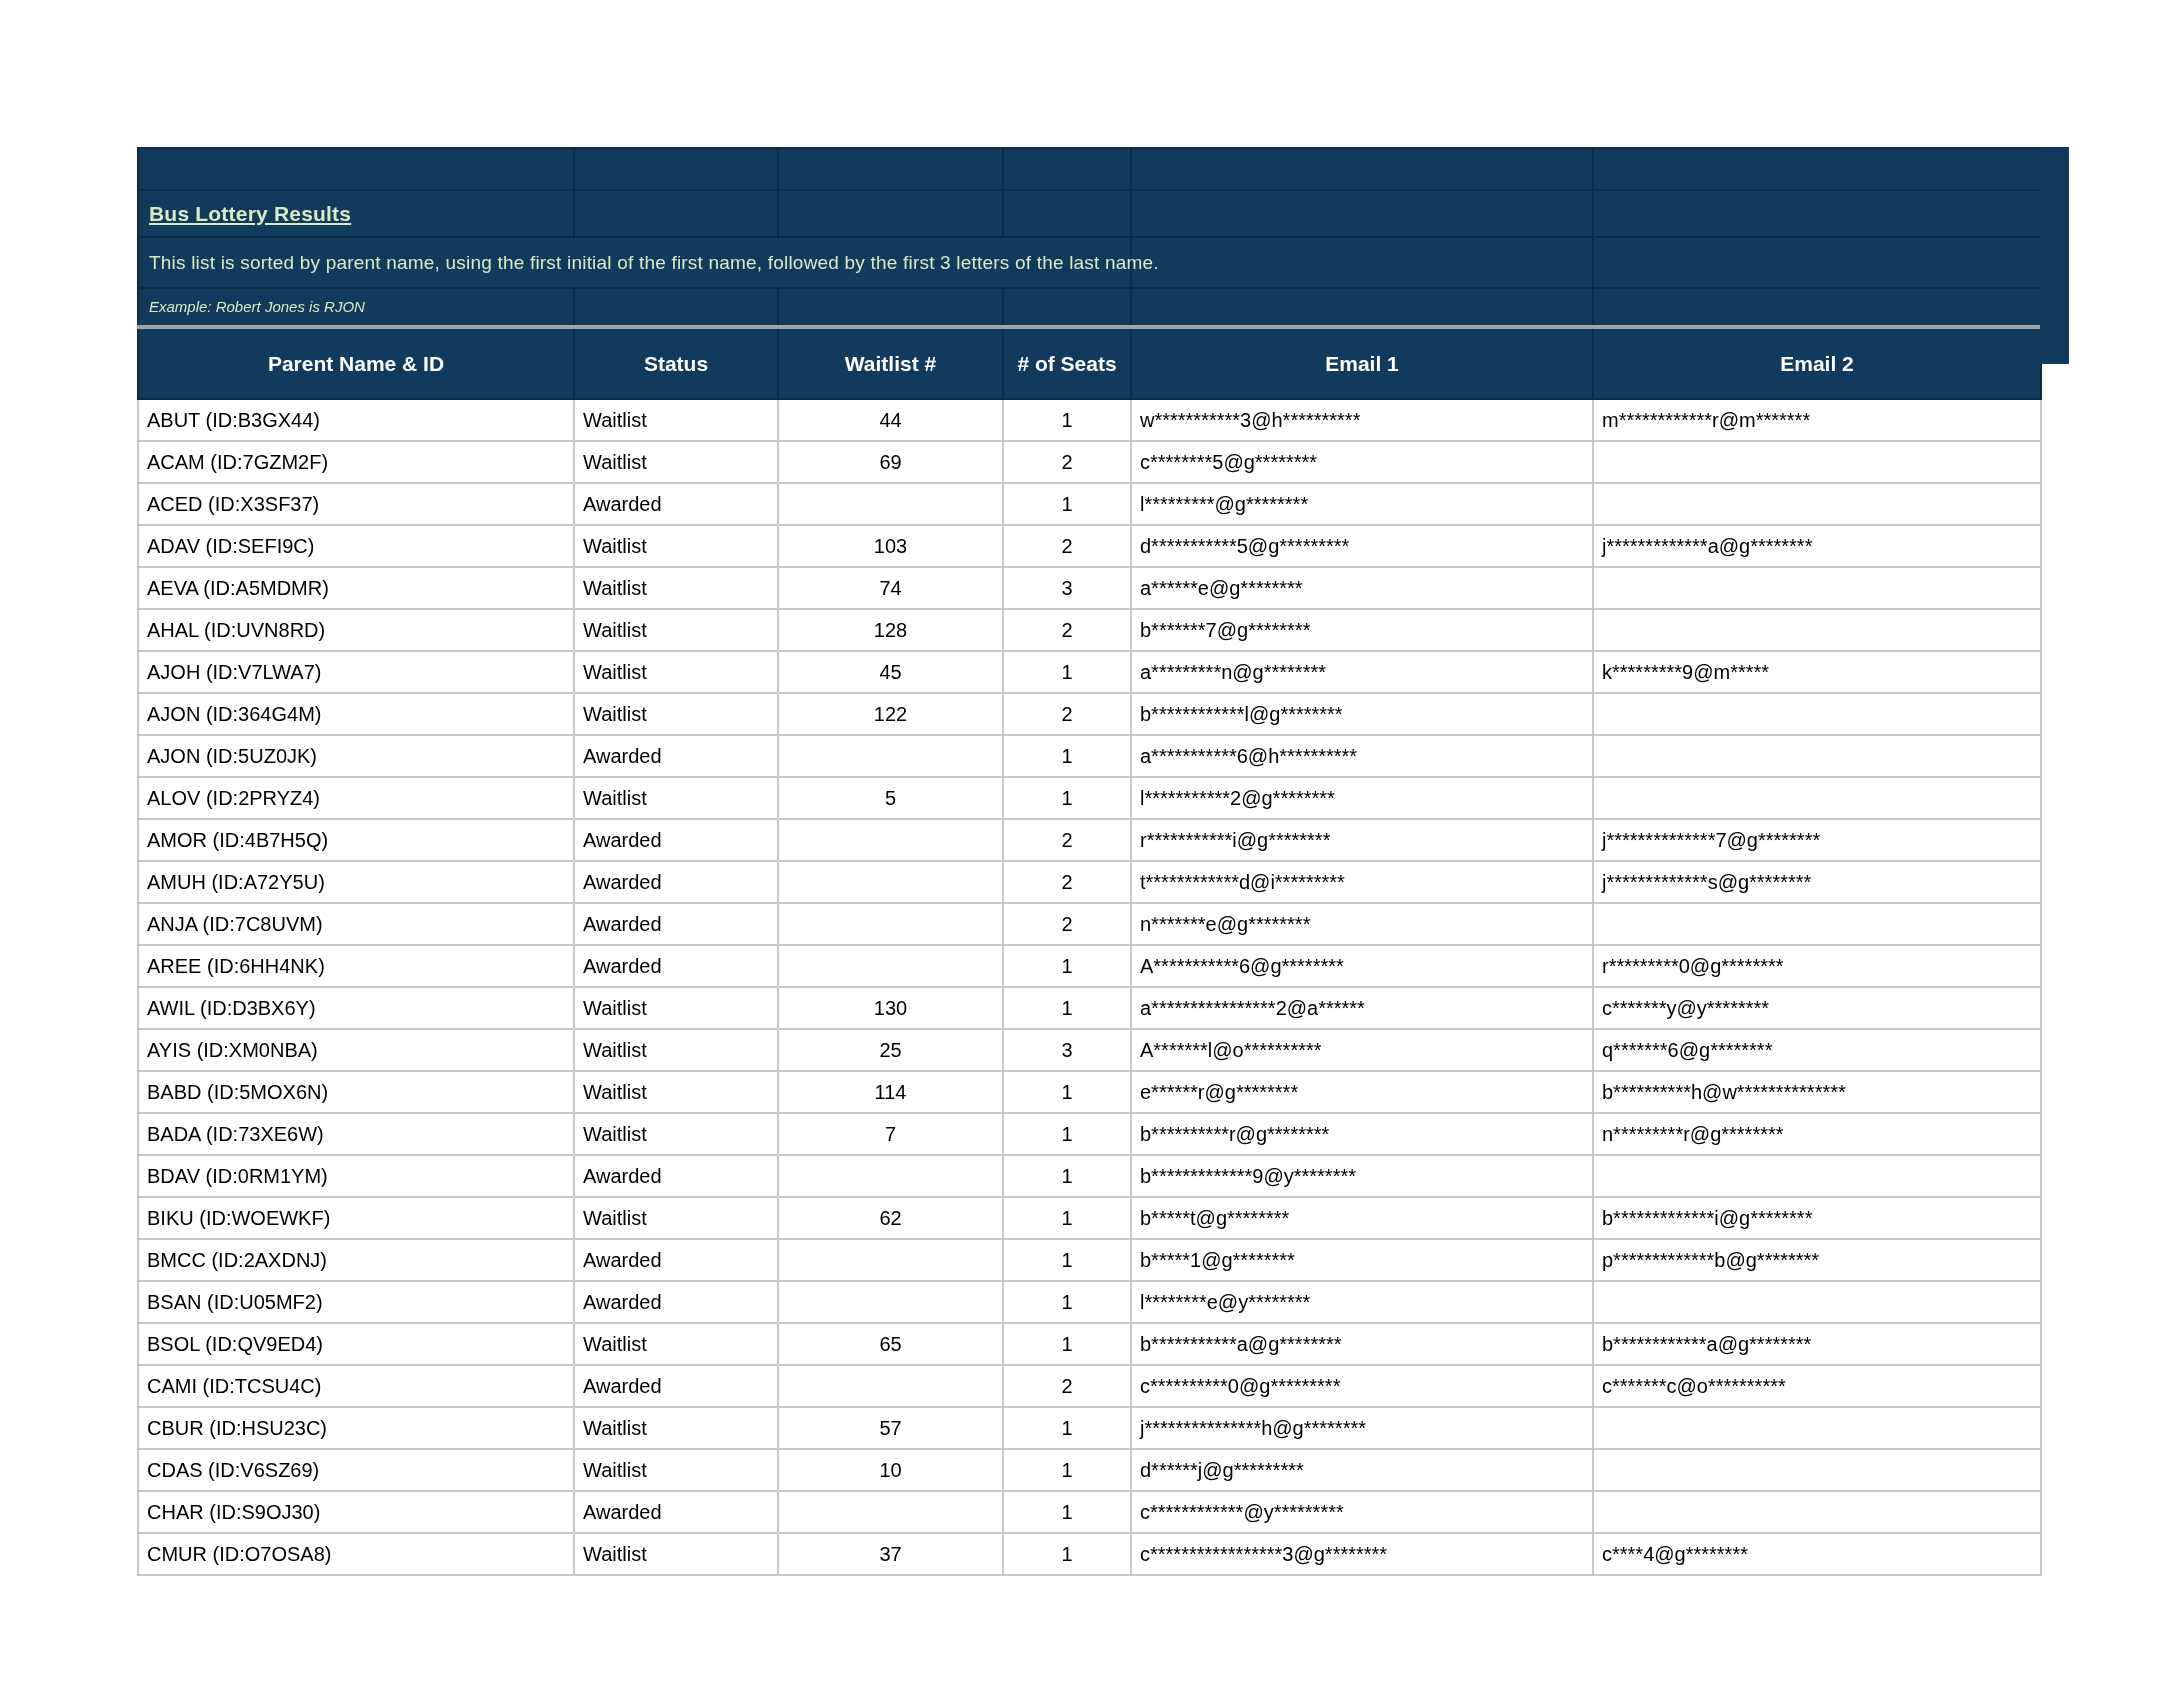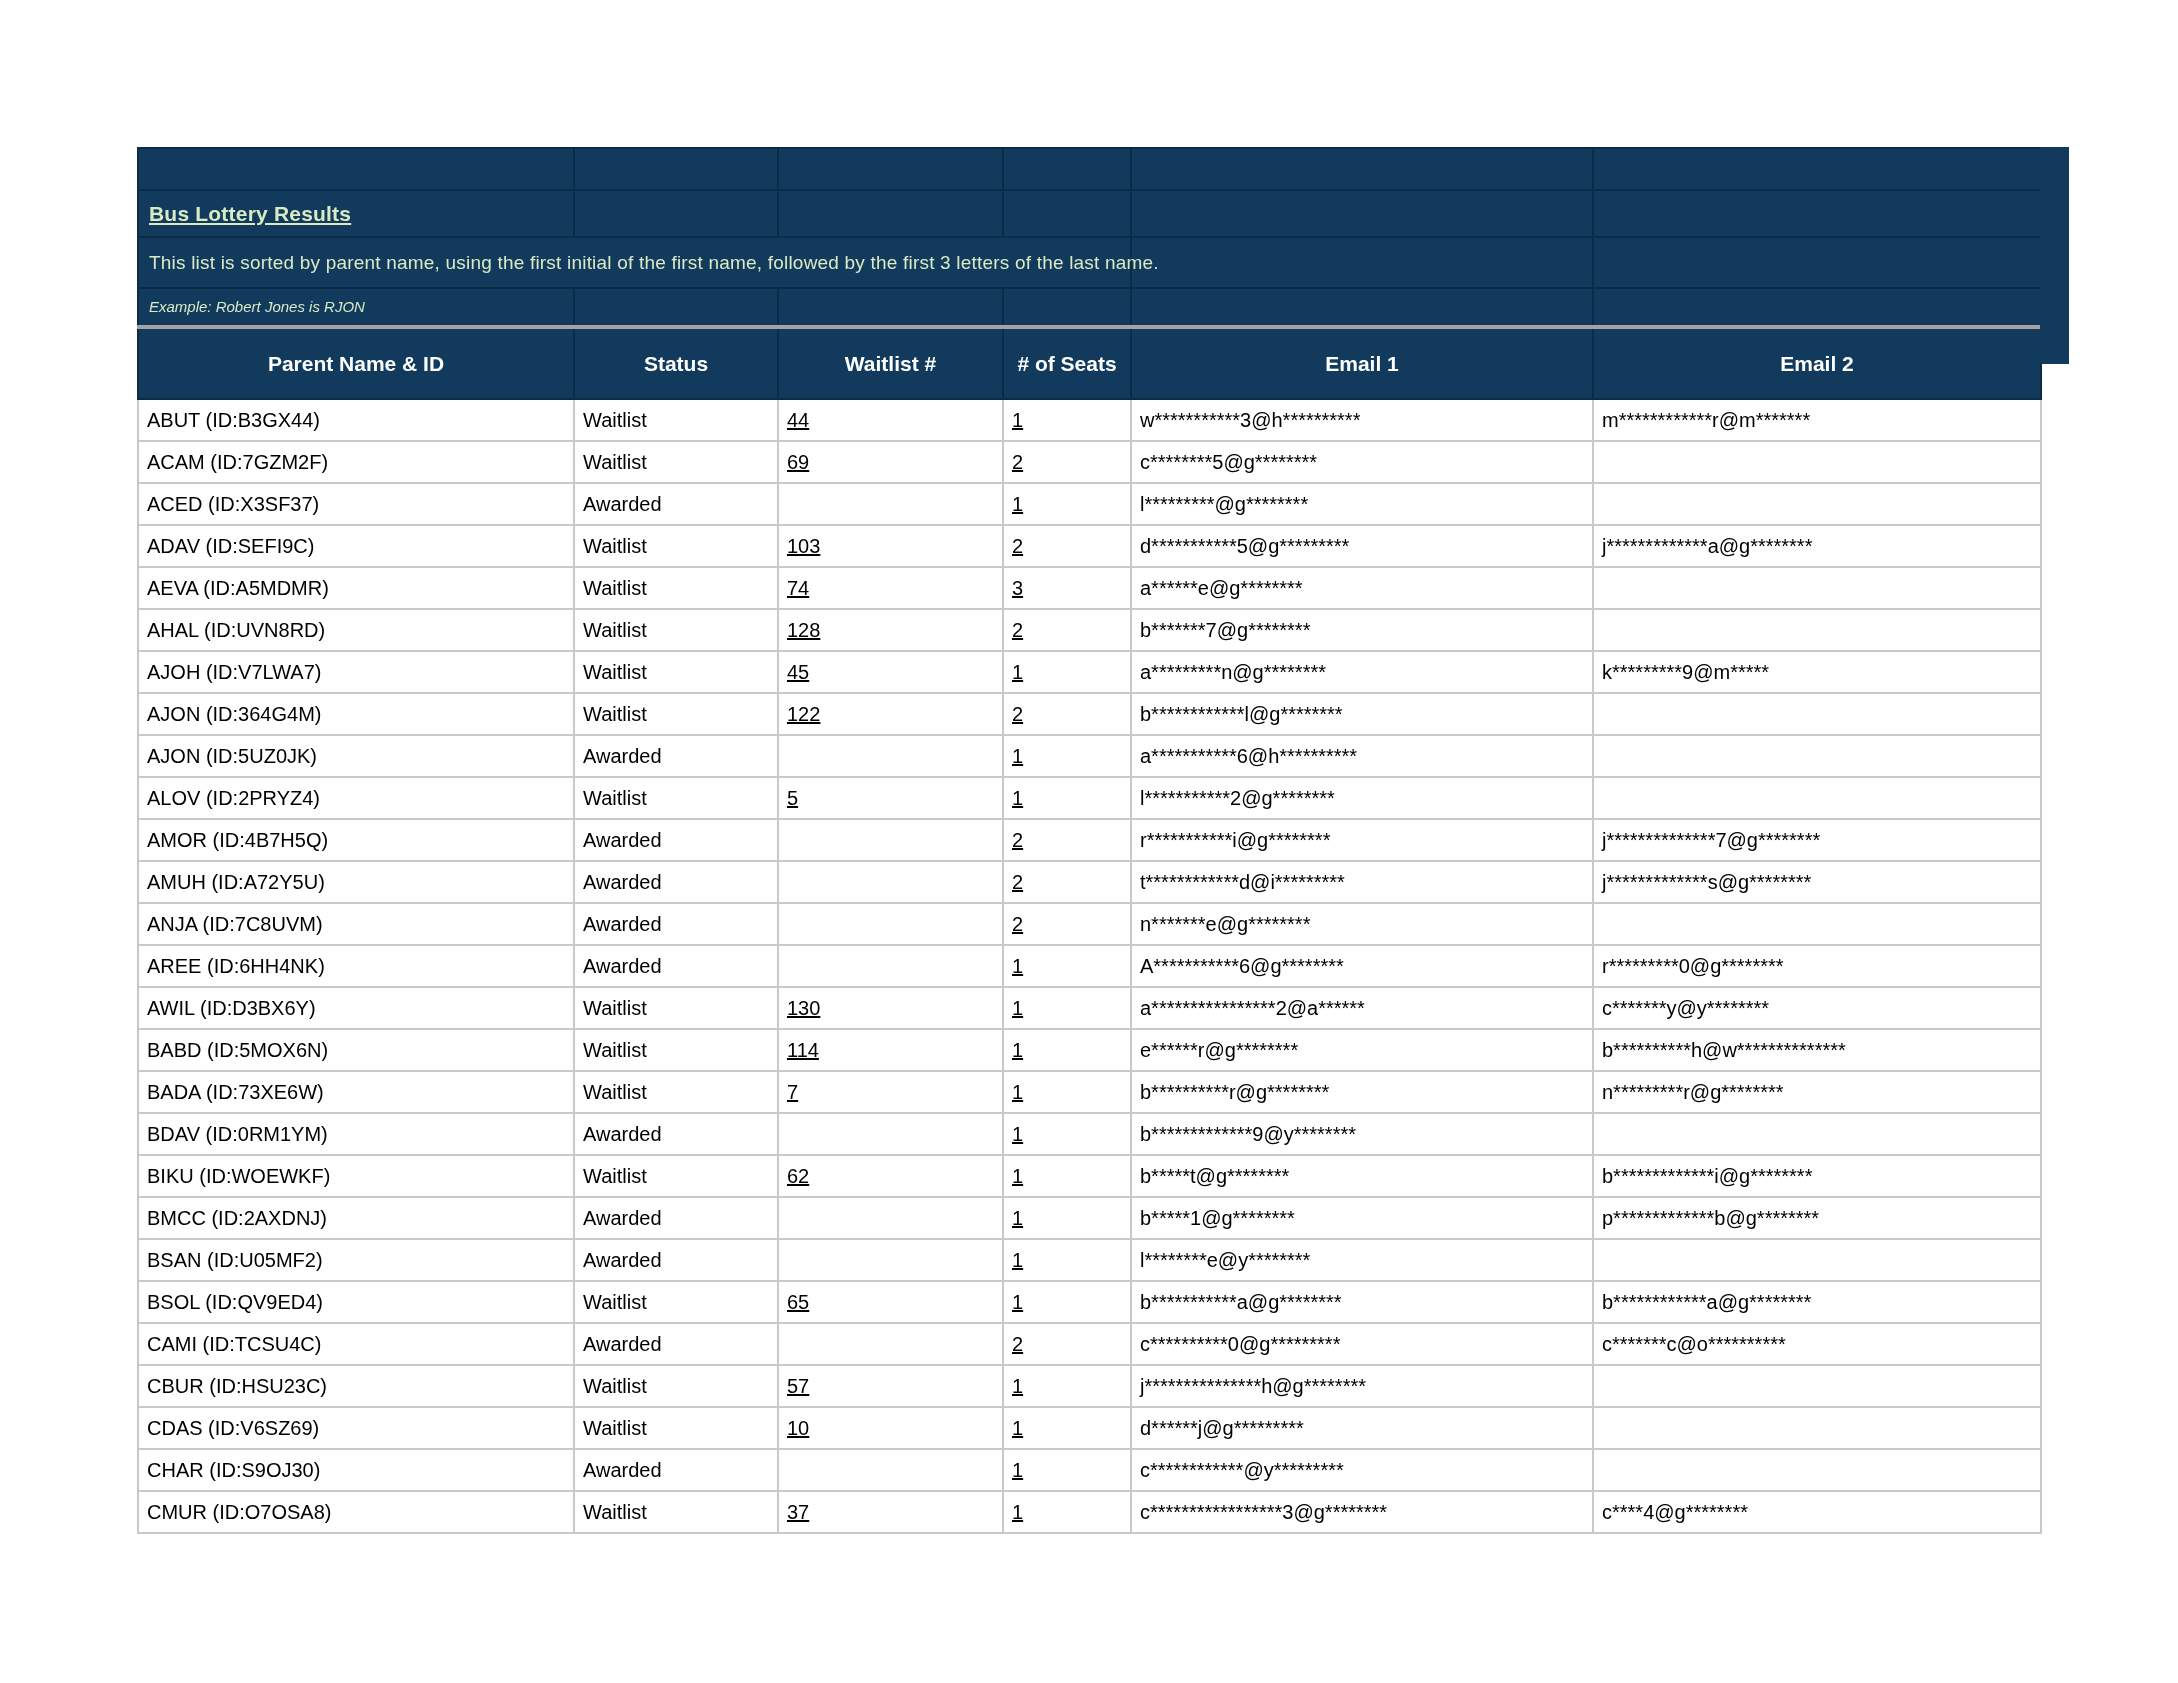--- a/index.html
+++ b/index.html
@@ -75,21 +75,21 @@
     background: #ffffff;
     border: 2px solid #c9c9c9;
     height: 40px;
     font-size: 20px;
     color: #000000;
     padding: 0 8px;
     white-space: nowrap;
     overflow: hidden;
   }
   td.c-left   { text-align: left; }
-  td.c-center { text-align: left; text-decoration: underline; }
+  td.c-center { text-align: center; }
 
   
   .header-right-strip {
     position: absolute;
     left: 1903px;
     top: 0;
     width: 29px;
     height: 217px;
     background: #113a5c;
   }
@@ -276,20 +276,28 @@
           </tr>
           <tr class="data-row">
             <td class="c-left">AWIL (ID:D3BX6Y)</td>
             <td class="c-left">Waitlist</td>
             <td class="c-center">130</td>
             <td class="c-center">1</td>
             <td class="c-left">a****************2@a******</td>
             <td class="c-left">c*******y@y********</td>
           </tr>
           <tr class="data-row">
+            <td class="c-left">AYIS (ID:XM0NBA)</td>
+            <td class="c-left">Waitlist</td>
+            <td class="c-center">25</td>
+            <td class="c-center">3</td>
+            <td class="c-left">A*******l@o**********</td>
+            <td class="c-left">q*******6@g********</td>
+          </tr>
+          <tr class="data-row">
             <td class="c-left">BABD (ID:5MOX6N)</td>
             <td class="c-left">Waitlist</td>
             <td class="c-center">114</td>
             <td class="c-center">1</td>
             <td class="c-left">e******r@g********</td>
             <td class="c-left">b**********h@w**************</td>
           </tr>
           <tr class="data-row">
             <td class="c-left">BADA (ID:73XE6W)</td>
             <td class="c-left">Waitlist</td>

